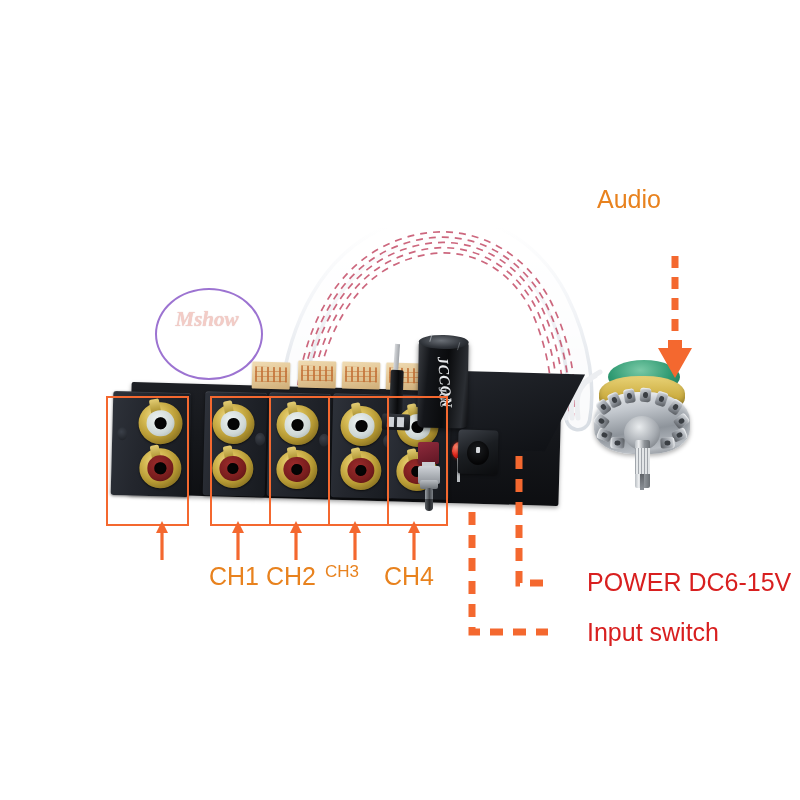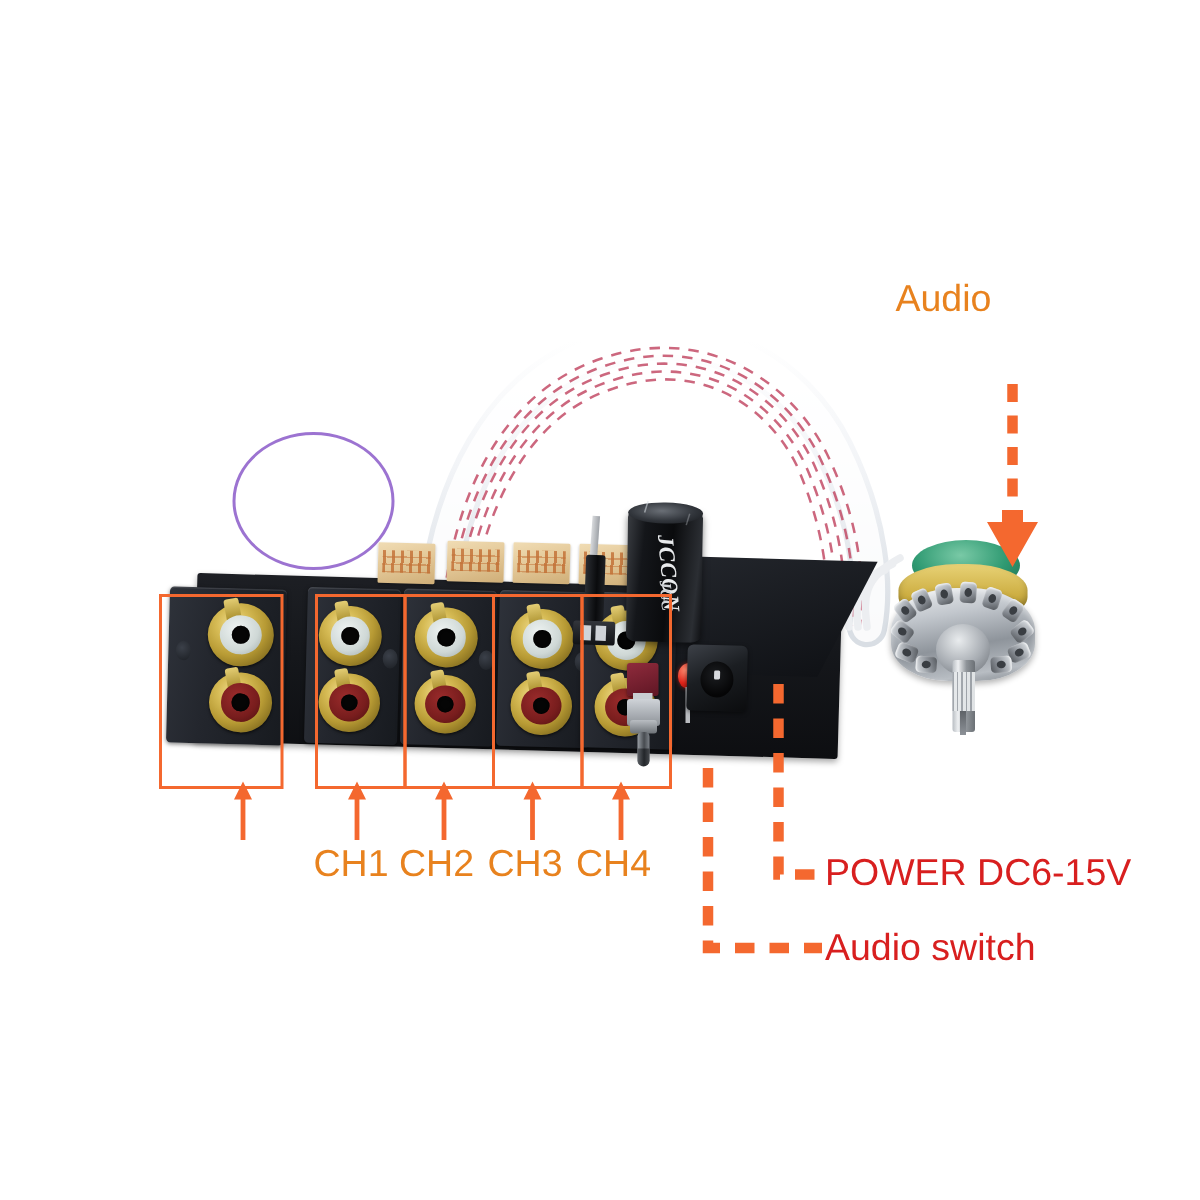--- a/index.html
+++ b/index.html
@@ -117,21 +117,21 @@
       background:repeating-linear-gradient(90deg,#9fa4aa 0 1px,#e6e9eb 1px 3px);opacity:.95;}
   .rot-shaft-slot{position:absolute;left:52px;top:114px;width:4px;height:16px;
       background:linear-gradient(180deg,#5e6267,#8d9298);}
 
   
   .anbox{position:absolute;border:2.4px solid #f4682f;}
   svg.ann{position:absolute;left:0;top:0;width:800px;height:800px;overflow:visible;}
 
   
   .t-out,.t-ch,.t-ai,.t-inp{color:#e8821e;font-weight:400;}
-  .t-pw,.t-ps{color:#d81f1f;font-weight:400;}
+  .t-pw,.t-ps{color:#d81f1f;font-weight:400;margin-left:37px;}
 
   
   #wm{position:absolute;left:155px;top:288px;width:104px;height:88px;}
   #wm .ell{position:absolute;left:0;top:0;width:104px;height:88px;border-radius:50%;
       border:2px solid #8b5bc9;opacity:.85;}
   #wm .w1,#wm .w2{position:absolute;width:104px;text-align:center;
       font-family:"Liberation Serif",serif;font-style:italic;font-weight:bold;
       color:#f3ccc6;font-size:21px;text-shadow:0 0 1px rgba(170,110,110,.45);}
   #wm .w1{top:19px;} #wm .w2{top:46px;}
 </style>
@@ -338,20 +338,21 @@
         </span>
     </div>
     <div class="rot-hub"></div>
     <div class="rot-shaft"></div>
     <div class="rot-knurl"></div>
     <div class="rot-shaft-slot"></div>
   </div>
 
   <div id="wm">
     <div class="ell"></div>
+    <div class="w1">Mshow</div>
   </div>
 
   <div class="anbox" style="left:106px;top:396px;width:79px;height:126px;"></div>
   <div class="anbox" style="left:210px;top:396px;width:57px;height:126px;"></div>
   <div class="anbox" style="left:269px;top:396px;width:57px;height:126px;"></div>
   <div class="anbox" style="left:328px;top:396px;width:57px;height:126px;"></div>
   <div class="anbox" style="left:387px;top:396px;width:57px;height:126px;"></div>
 
   <svg class="ann" viewBox="0 0 800 800">
     <g stroke="#f4682f" stroke-width="3.2" fill="none">
@@ -379,22 +380,22 @@
     </g>
 
     <g stroke="#f4682f" stroke-width="7" fill="none" stroke-dasharray="13 10" stroke-linecap="butt">
       <path d="M472,512 L472,632 L548,632"></path>
     </g>
   </svg>
 
 
   <div class="lbl t-ch" style="left:209px;top:562px;font-size:25px;">CH1</div>
   <div class="lbl t-ch" style="left:266px;top:562px;font-size:25px;">CH2</div>
-  <div class="lbl t-ch" style="left:325px;top:562px;font-size:25px;">CH3</div>
+  <div class="lbl t-ch" style="left:325px;top:562px;font-size:17px;">CH3</div>
   <div class="lbl t-ch" style="left:384px;top:562px;font-size:25px;">CH4</div>
 
 
   <div class="lbl t-inp" style="left:597px;top:185px;font-size:25px;">Audio</div>
 
   <div class="lbl t-pw" style="left:550px;top:568px;font-size:25px;">POWER DC6-15V</div>
-  <div class="lbl t-ps" style="left:550px;top:618px;font-size:25px;">Audio switch</div>
+  <div class="lbl t-ps" style="left:550px;top:618px;font-size:25px;">Input switch</div>
 
 </div>
 
 </body></html>

